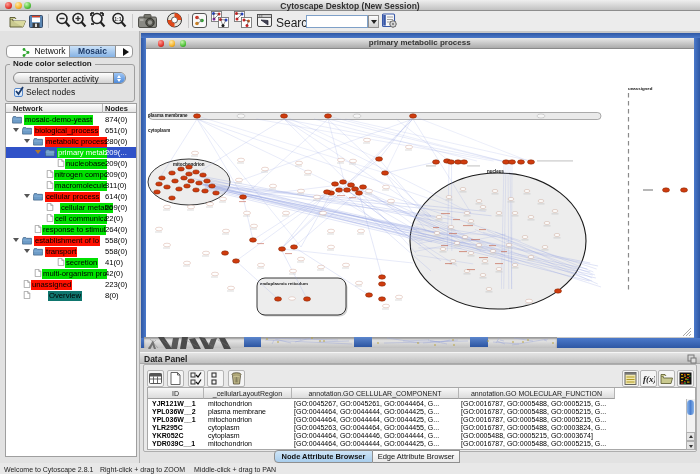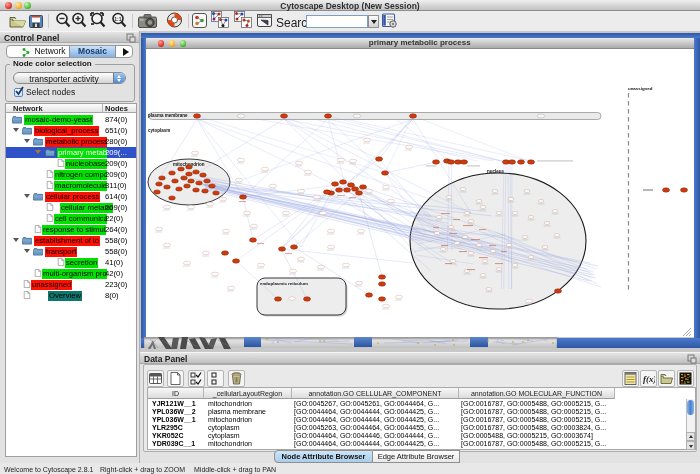--- a/index.html
+++ b/index.html
@@ -163,27 +163,20 @@
         </svg>
       </div>
     <span class="abs" style="left:276px;top:4.5px;font-size:12px;color:#222;">Search:</span>
     <span class="abs" style="left:306px;top:3.5px;width:62px;height:13px;background:#fff;border:1px solid #7ea0c8;"></span>
     <span class="abs" style="left:368px;top:3.5px;width:11px;height:13px;background:linear-gradient(#fdfdfd,#d0d0d0);border:1px solid #909090;">
         <span style="position:absolute;left:2px;top:4px;width:0;height:0;border-left:3px solid transparent;border-right:3px solid transparent;border-top:4px solid #222;"></span>
       </span>
   </div>
 
   <div id="cpanel" class="abs">
-    <div class="ptitle" style="top:0;">
-        <span class="t">Control Panel</span>
-      <svg style="position:absolute;right:3px;top:1px" width="10" height="10" viewBox="0 0 10 10">
-          <rect x="1" y="1" width="6" height="6" fill="none" stroke="#777" stroke-width="1"></rect>
-          <rect x="4" y="4" width="5" height="5" fill="#ddd" stroke="#777" stroke-width="1"></rect>
-        </svg>
-    </div>
     <div id="cptabs" class="abs">
       <svg style="position:absolute;left:15px;top:2px" width="8" height="9" viewBox="0 0 8 9">
           <circle cx="2" cy="1.5" r="1.4" fill="#2ca52c"></circle>
           <circle cx="6" cy="4.5" r="1.4" fill="#2ca52c"></circle>
           <circle cx="2" cy="7.5" r="1.4" fill="#2ca52c"></circle>
           <path d="M2 1.5L6 4.5L2 7.5" stroke="#2ca52c" stroke-width="0.8" fill="none"></path>
         </svg>
       <div class="seg" style="left:24px;width:38px;color:#111;">Network</div>
       <div class="seg" id="mosaicseg">Mosaic</div>
       <div class="seg" style="left:110px;width:17px;"><span style="display:inline-block;width:0;height:0;border-top:4px solid transparent;border-bottom:4px solid transparent;border-left:6px solid #111;margin-top:1.5px;"></span></div>

